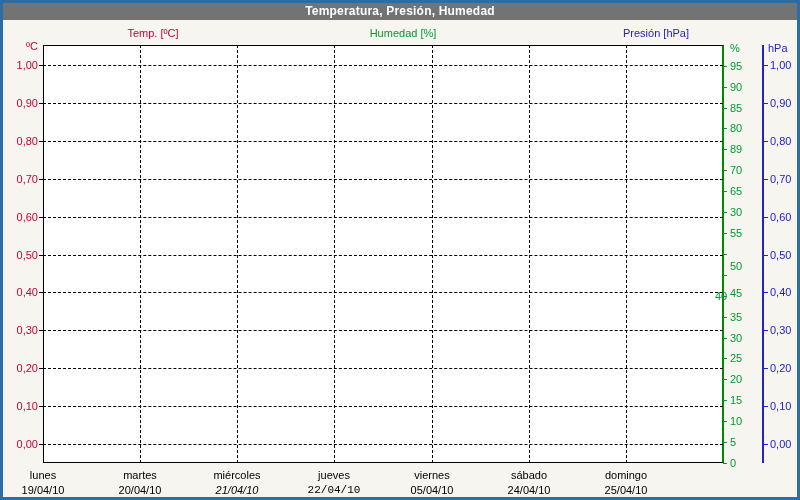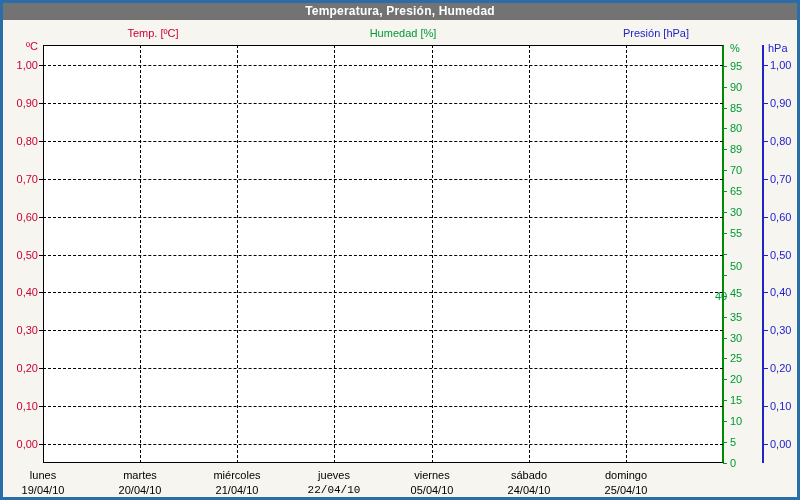--- a/index.html
+++ b/index.html
@@ -110,21 +110,21 @@
     <div class="vgrid" style="left: 234px; top: 42px; height: 418px;"></div>
     <div class="vgrid" style="left: 331px; top: 42px; height: 418px;"></div>
     <div class="vgrid" style="left: 429px; top: 42px; height: 418px;"></div>
     <div class="vgrid" style="left: 526px; top: 42px; height: 418px;"></div>
     <div class="vgrid" style="left: 623px; top: 42px; height: 418px;"></div>
     <div class="axis-label center" style="left: 40px; top: 466px; color: rgb(0, 0, 0);">lunes</div>
     <div class="axis-label center" style="left: 40px; top: 481px; color: rgb(0, 0, 0);">19/04/10</div>
     <div class="axis-label center" style="left: 137px; top: 466px; color: rgb(0, 0, 0);">martes</div>
     <div class="axis-label center" style="left: 137px; top: 481px; color: rgb(0, 0, 0);">20/04/10</div>
     <div class="axis-label center" style="left: 234px; top: 466px; color: rgb(0, 0, 0);">miércoles</div>
-    <div class="axis-label center" style="left: 234px; top: 481px; color: rgb(0, 0, 0);">21/04/10</div>
+    <div class="axis-label center" style="left: 234px; top: 481px; color: rgb(0, 0, 0); font-style: italic;">21/04/10</div>
     <div class="axis-label center" style="left: 331px; top: 466px; color: rgb(0, 0, 0);">jueves</div>
     <div class="axis-label center" style="left: 331px; top: 481px; color: rgb(0, 0, 0); font-family: Liberation Mono, monospace;">22/04/10</div>
     <div class="axis-label center" style="left: 429px; top: 466px; color: rgb(0, 0, 0);">viernes</div>
     <div class="axis-label center" style="left: 429px; top: 481px; color: rgb(0, 0, 0);">05/04/10</div>
     <div class="axis-label center" style="left: 526px; top: 466px; color: rgb(0, 0, 0);">sábado</div>
     <div class="axis-label center" style="left: 526px; top: 481px; color: rgb(0, 0, 0);">24/04/10</div>
     <div class="axis-label center" style="left: 623px; top: 466px; color: rgb(0, 0, 0);">domingo</div>
     <div class="axis-label center" style="left: 623px; top: 481px; color: rgb(0, 0, 0);">25/04/10</div>
     <div class="tickmark" style="left: 720px; top: 460px; width: 4px; height: 1px; background: rgb(0, 153, 51);"></div>
     <div class="axis-label" style="left: 727px; top: 454px; color: rgb(0, 153, 51);">0</div>

